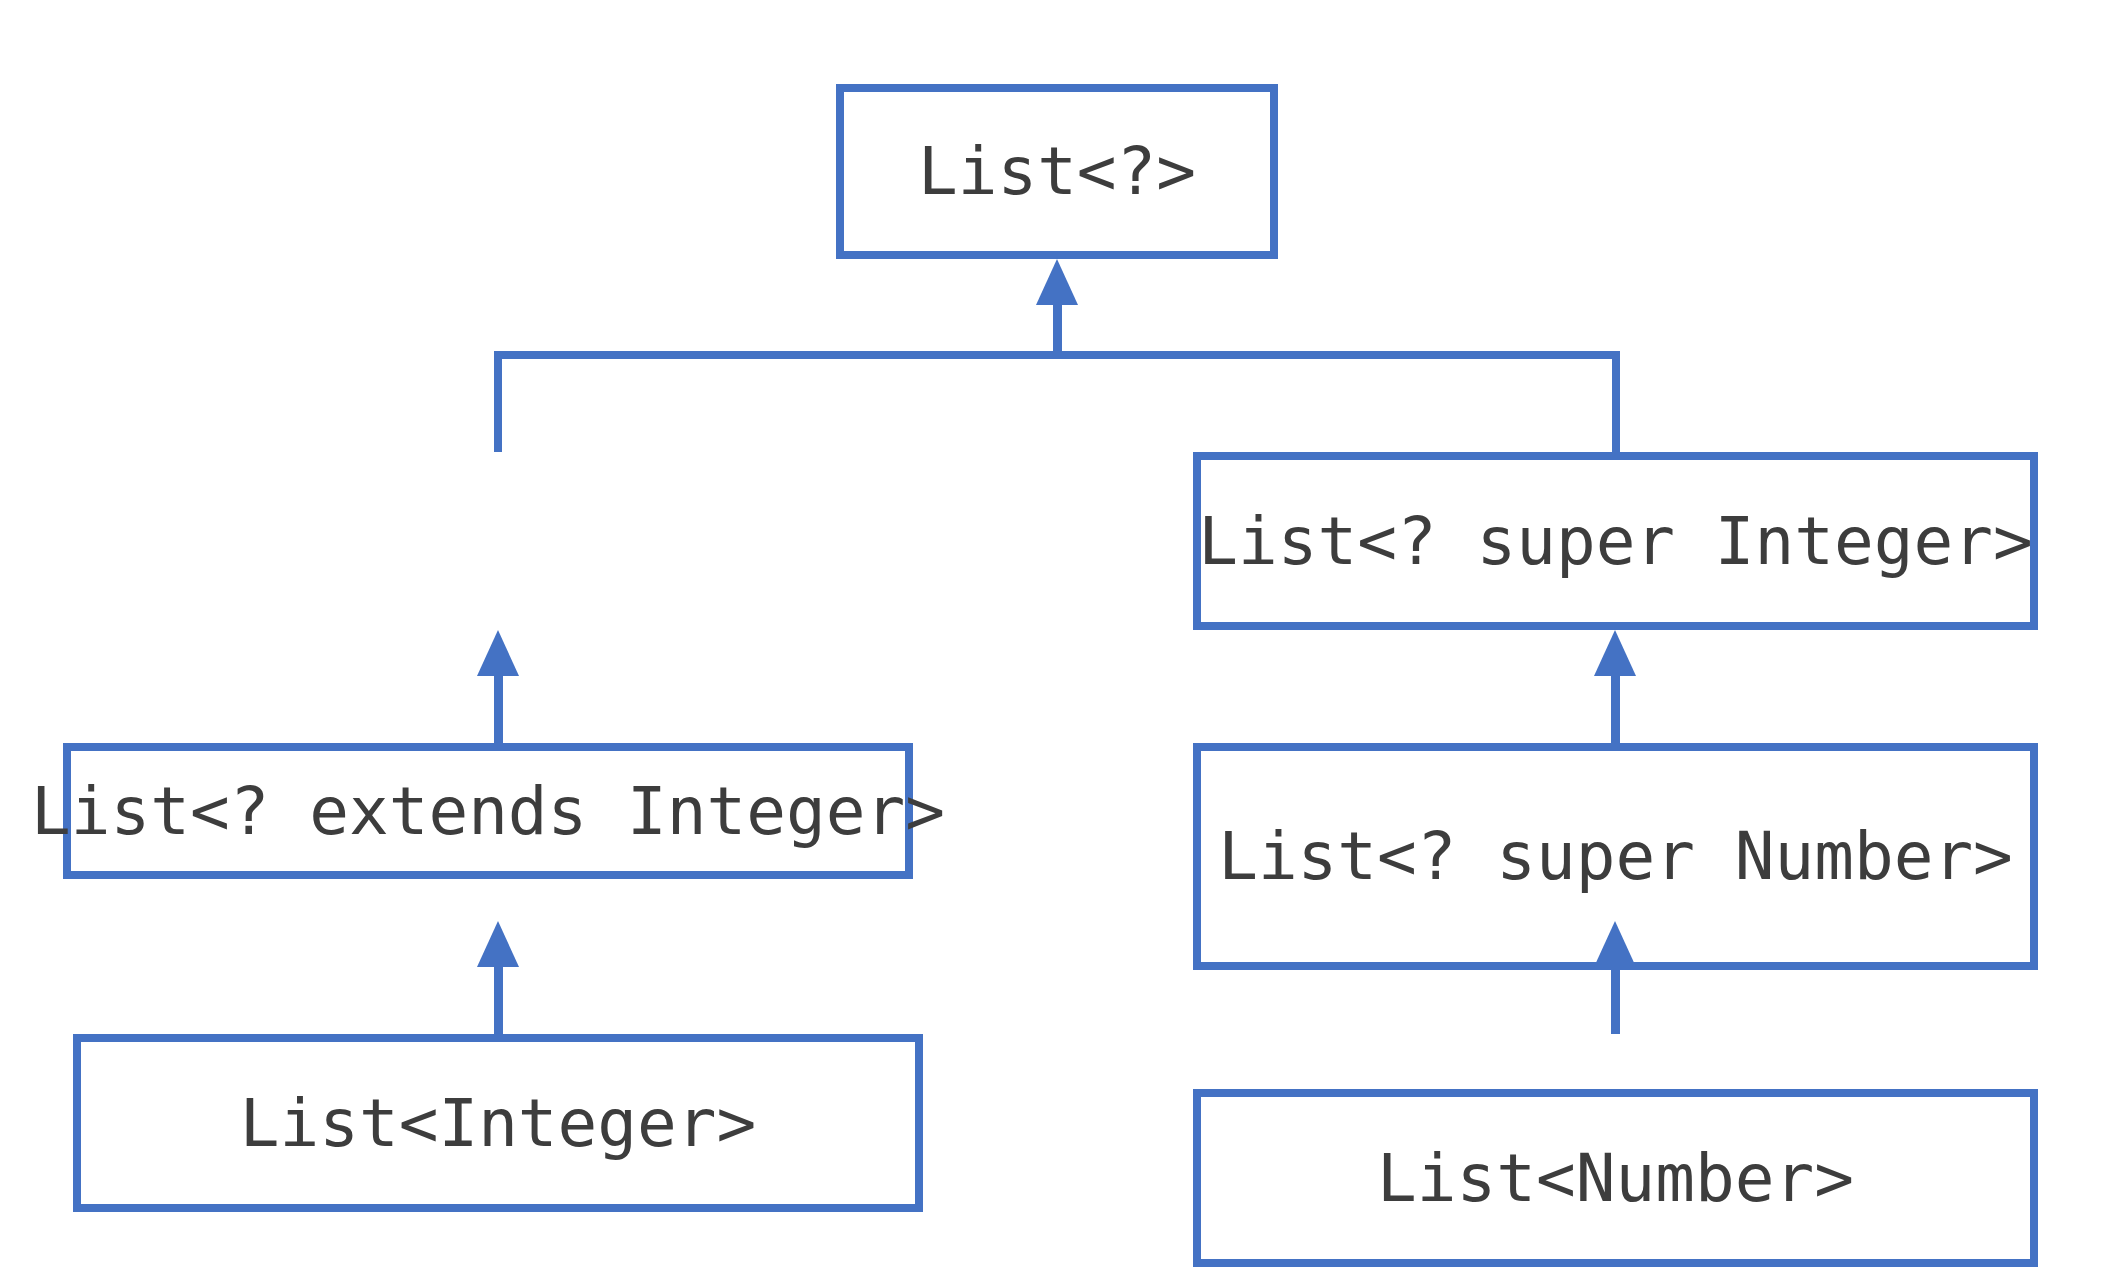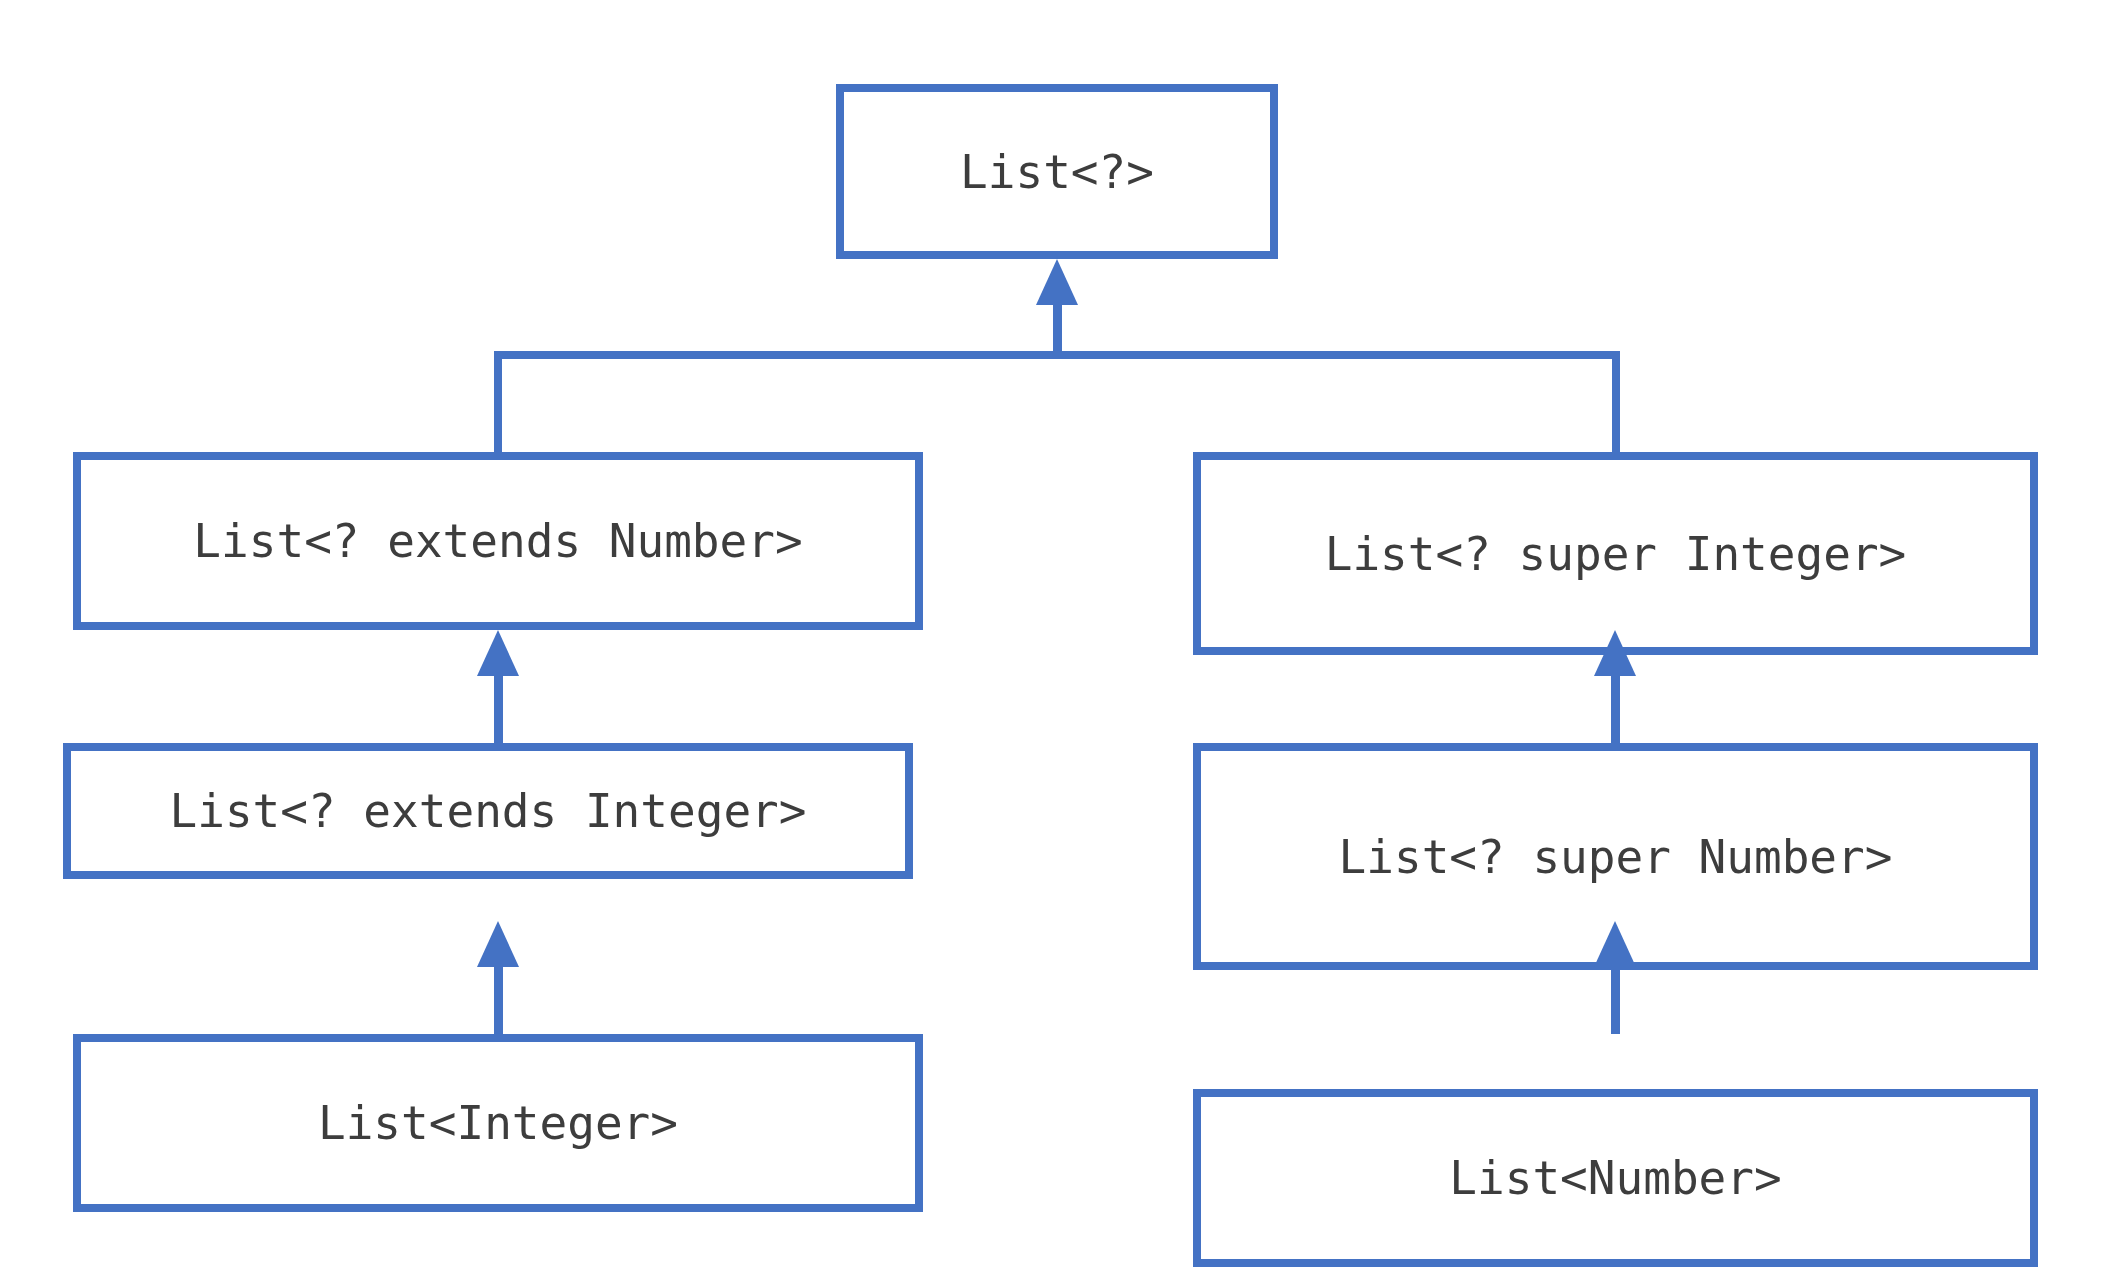--- a/index.html
+++ b/index.html
@@ -18,21 +18,21 @@
   .node {
     position: absolute;
     box-sizing: border-box;
     border: 8px solid var(--line, #4472C4);
     background: #ffffff;
     display: flex;
     align-items: center;
     justify-content: center;
   }
   .node-label {
-    font-size: 46px;
+    font-size: 66px;
     color: var(--text, #3d3d3d);
     white-space: pre;
     letter-spacing: 0;
   }
   .cline {
     position: absolute;
     background: var(--line, #4472C4);
   }
   .arrowhead {
     position: absolute;
@@ -45,31 +45,28 @@
 </style>
 </head>
 <body>
 
 <div class="canvas">
 
   <div class="node" style="left:836px; top:84px; width:442px; height:175px;">
     <span class="node-label">List&lt;?&gt;</span>
   </div>
 
-  <div class="node" style="left:73px; top:452px; width:850px; height:178px;">
-    <span class="node-label">List&lt;? extends Number&gt;</span>
-  </div>
   <div class="node" style="left:63px; top:743px; width:850px; height:136px;">
     <span class="node-label">List&lt;? extends Integer&gt;</span>
   </div>
   <div class="node" style="left:73px; top:1034px; width:850px; height:178px;justify-content:center;">
     <span class="node-label">List&lt;Integer&gt;</span>
   </div>
 
-  <div class="node" style="left:1193px; top:452px; width:845px; height:203px;">
+  <div class="node" style="left:1193px; top:452px; width:845px; height:178px;">
     <span class="node-label">List&lt;? super Integer&gt;</span>
   </div>
   <div class="node" style="left:1193px; top:743px; width:845px; height:227px;">
     <span class="node-label">List&lt;? super Number&gt;</span>
   </div>
   <div class="node" style="left:1193px; top:1089px; width:845px; height:178px;">
     <span class="node-label">List&lt;Number&gt;</span>
   </div>
 
   <div class="arrowhead" style="left:1036px; top:259px;"></div>

